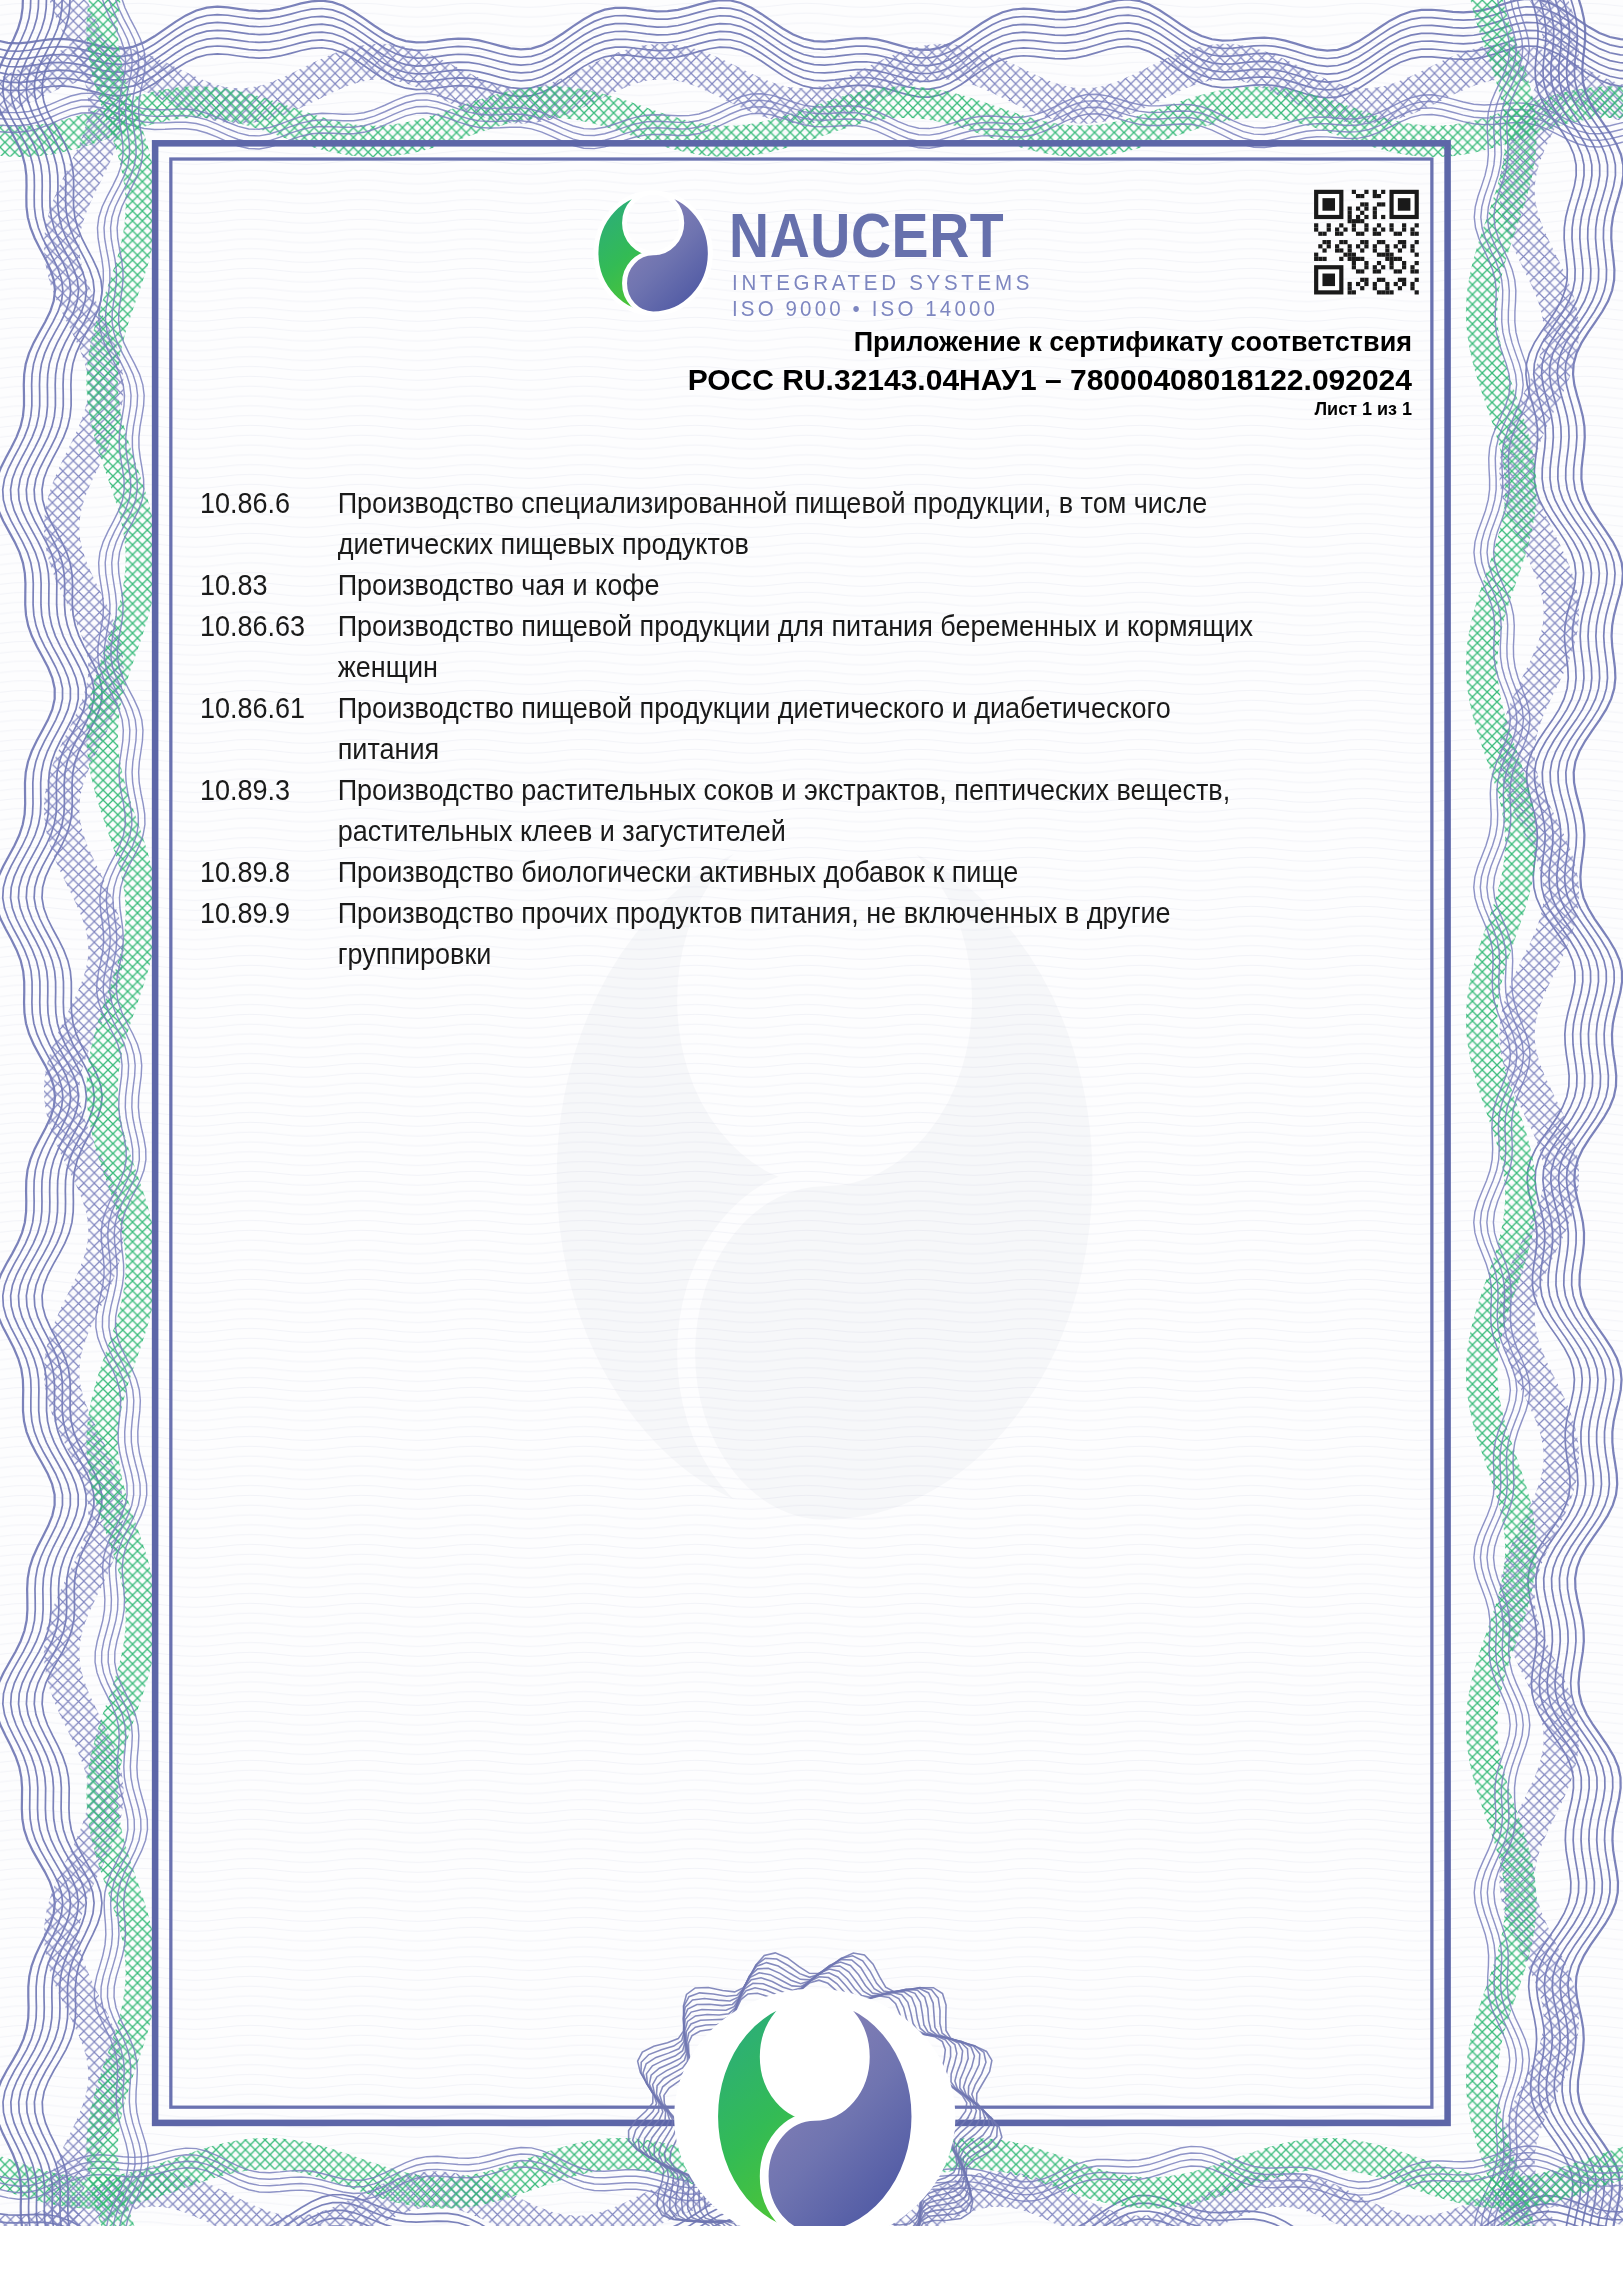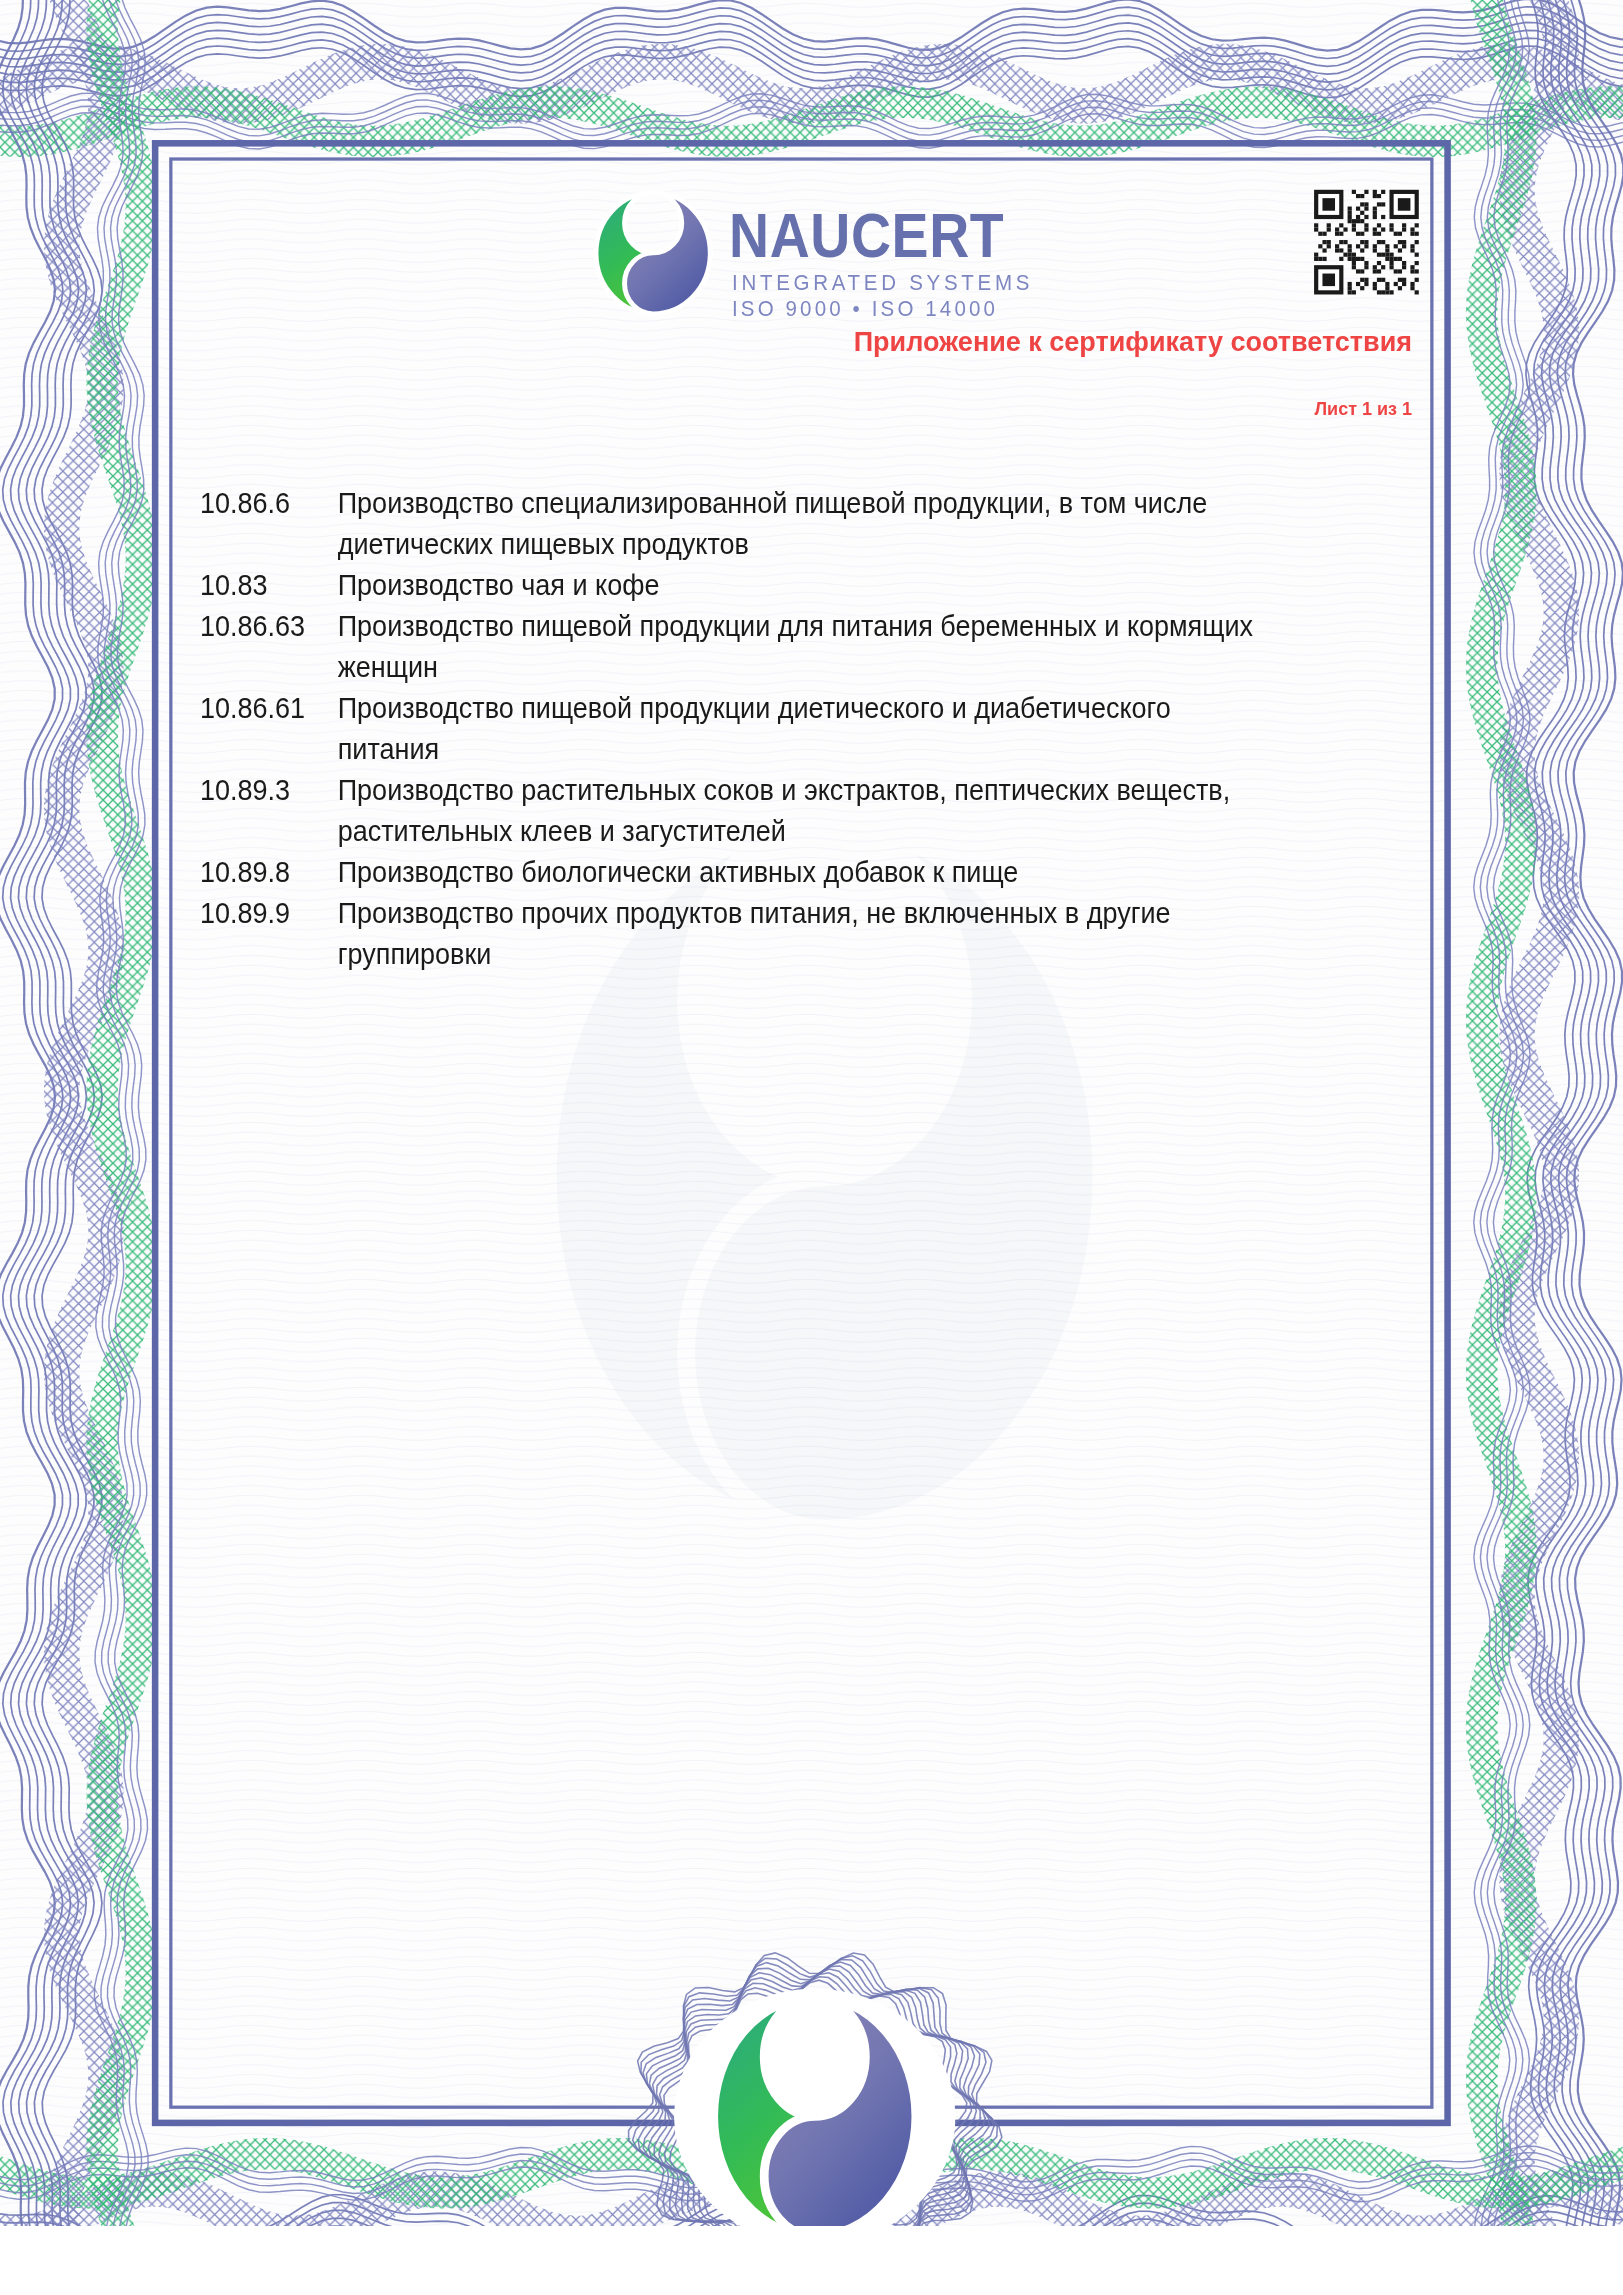--- a/index.html
+++ b/index.html
@@ -11,21 +11,21 @@
   .sw-g{fill:url(#gg);stroke:#ffffff;stroke-width:8;stroke-linejoin:round;}
   .sw-p{fill:url(#gp);stroke:#ffffff;stroke-width:8;stroke-linejoin:round;}
   .sw-m{fill:#8a91ad;stroke:#ffffff;stroke-width:6;}
   .abs{position:absolute;white-space:nowrap;}
   .logo-text{left:729px;top:204px;font-size:63px;font-weight:bold;line-height:1;
     color:#6670ac;transform:scaleX(.88);transform-origin:left top;letter-spacing:0.7px;}
   .logo-sub1{left:732px;top:270px;font-size:21.6px;color:#7d86c0;letter-spacing:3.9px;
     transform:scaleX(.95);transform-origin:left top;}
   .logo-sub2{left:732px;top:296px;font-size:21.6px;color:#7d86c0;letter-spacing:3.3px;
     transform:scaleX(.95);transform-origin:left top;}
-  .hdr{position:absolute;right:211px;text-align:right;white-space:nowrap;color:#ef4444;font-weight:bold;}
+  .hdr{position:absolute;right:211px;text-align:right;white-space:nowrap;color:#000000;font-weight:bold;}
   .h1{top:327px;font-size:27px;}
   .h2{top:363px;font-size:30px;}
   .h3{top:399px;font-size:18px;}
   .okved-list{position:absolute;left:200px;top:482px;transform:scaleX(.9);transform-origin:left top;}
   .row{display:grid;grid-template-columns:153px 1fr;align-items:start;}
   .code,.desc .line{font-size:30px;line-height:41px;color:#1a1a1a;white-space:nowrap;}
 </style>
 </head>
 <body>
 
@@ -311,20 +311,21 @@
         <rect x="6.4" y="121.6" width="32.0" height="32.0" fill="#ffffff"></rect>
         <rect x="12.8" y="128.0" width="19.2" height="19.2" fill="#1a1a1a"></rect>
       </g>
   </svg>
 
   <div class="abs logo-text">NAUCERT</div>
   <div class="abs logo-sub1">INTEGRATED SYSTEMS</div>
   <div class="abs logo-sub2">ISO 9000 • ISO 14000</div>
 
   <div class="hdr h1">Приложение к сертификату соответствия</div>
+  <div class="hdr h2">РОСС RU.32143.04НАУ1 – 78000408018122.092024</div>
   <div class="hdr h3">Лист 1 из 1</div>
 
   <div class="okved-list">
 
   <div class="row">
         <div class="code">10.86.6</div>
         <div class="desc">
           <div class="line">Производство специализированной пищевой продукции, в том числе</div>
           <div class="line">диетических пищевых продуктов</div>
         </div>

